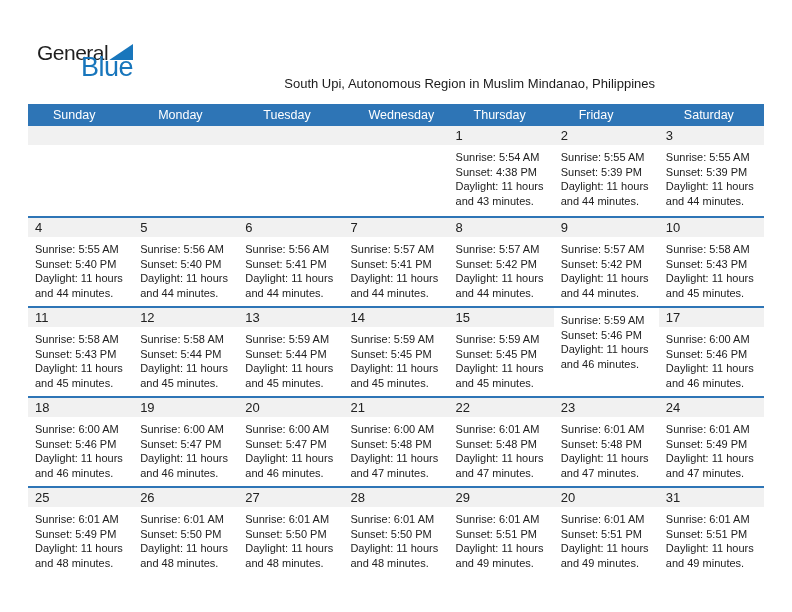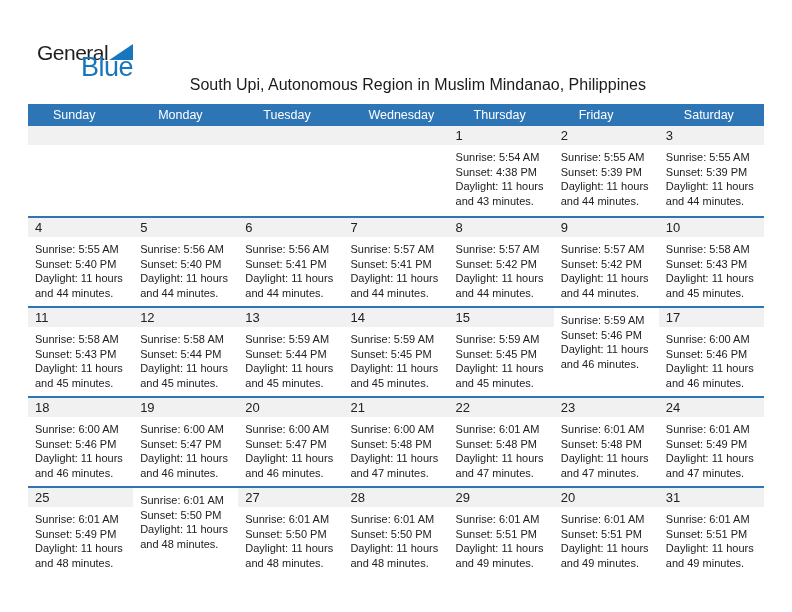--- a/index.html
+++ b/index.html
@@ -18,21 +18,21 @@
   .logo-general { font-size: 21px; color: #1f1f1f; letter-spacing: -0.5px; line-height: 21px; }
   .logo-triangle {
     width: 27px; height: 16px; background: #1876BC;
     clip-path: polygon(0 100%, 100% 0, 100% 100%);
     margin-left: 1px; margin-top: 2px;
   }
   .logo-blue { font-size: 27px; color: #1876BC; text-align: right; margin-top: -6px; letter-spacing: -0.5px; line-height: 21px; }
 
   
   .title { position: absolute; top: 36px; right: 42px; font-size: 27px; color: #1b1b1b; }
-  .subtitle { position: absolute; top: 76px; right: 86px; font-size: 16px; color: #1b1b1b; }
+  .subtitle { position: absolute; top: 76px; right: 77px; font-size: 13px; color: #1b1b1b; }
 
   
   .calendar { position: absolute; left: 28px; top: 104px; width: 736px; }
   .weekday-row { display: flex; background: #2E75B6; height: 22px; }
   .weekday-cell {
     flex: 1 1 0; min-width: 0; box-sizing: border-box;
     color: #ffffff; font-size: 12.5px; line-height: 22px; padding-left: 25px;
     white-space: nowrap; overflow: hidden;
   }
   .week-row {
@@ -316,20 +316,21 @@
           <div class="day-cell">
             <div class="band">25</div>
             <div class="details">
               <div>Sunrise: 6:01 AM</div>
               <div>Sunset: 5:49 PM</div>
               <div>Daylight: 11 hours</div>
               <div>and 48 minutes.</div>
             </div>
           </div>
           <div class="day-cell">
+            <div class="band">26</div>
             <div class="details">
               <div>Sunrise: 6:01 AM</div>
               <div>Sunset: 5:50 PM</div>
               <div>Daylight: 11 hours</div>
               <div>and 48 minutes.</div>
             </div>
           </div>
           <div class="day-cell">
             <div class="band">27</div>
             <div class="details">

